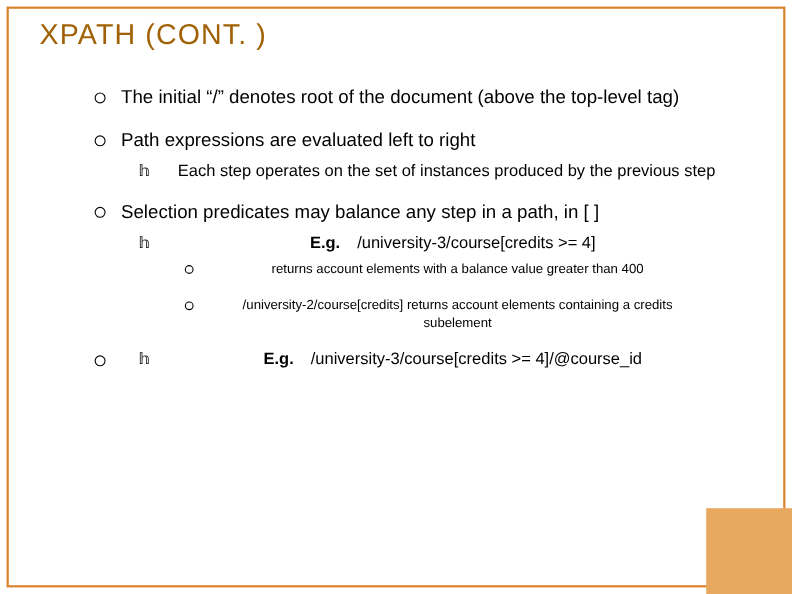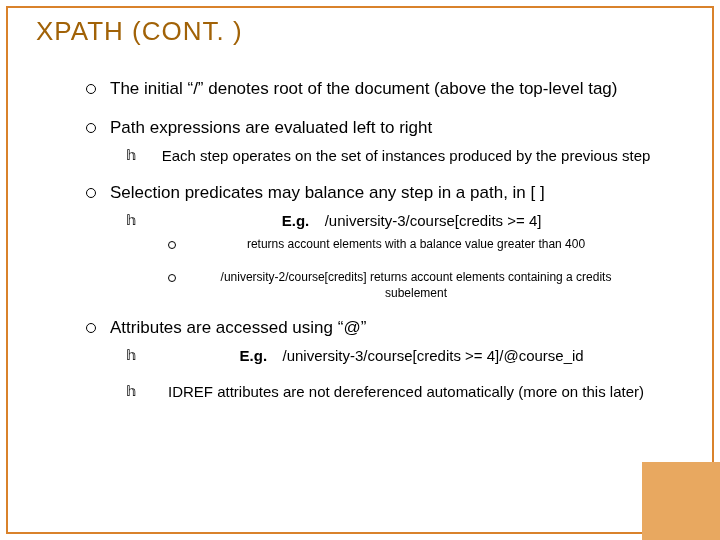--- a/index.html
+++ b/index.html
@@ -124,28 +124,24 @@
             </li>
             <li class="b-circle-sm">
               <span>/university-2/course[credits]  returns account elements containing a credits subelement</span>
             </li>
           </ul>
         </li>
       </ul>
     </li>
 
     <li class="b-circle">
-      <span>Attributes are accessed using “@”</span>
       <ul class="lvl2">
         <li class="b-wave">
           <span class="eg-label">E.g.</span>
           <span class="mono">/university-3/course[credits &gt;= 4]/@course_id</span>
-        </li>
-        <li class="b-wave">
-          <span>IDREF attributes are not dereferenced automatically (more on this later)</span>
         </li>
       </ul>
     </li>
 
   </ul>
 </div>
 
 <div class="accent-square"></div>
 
 </body></html>

